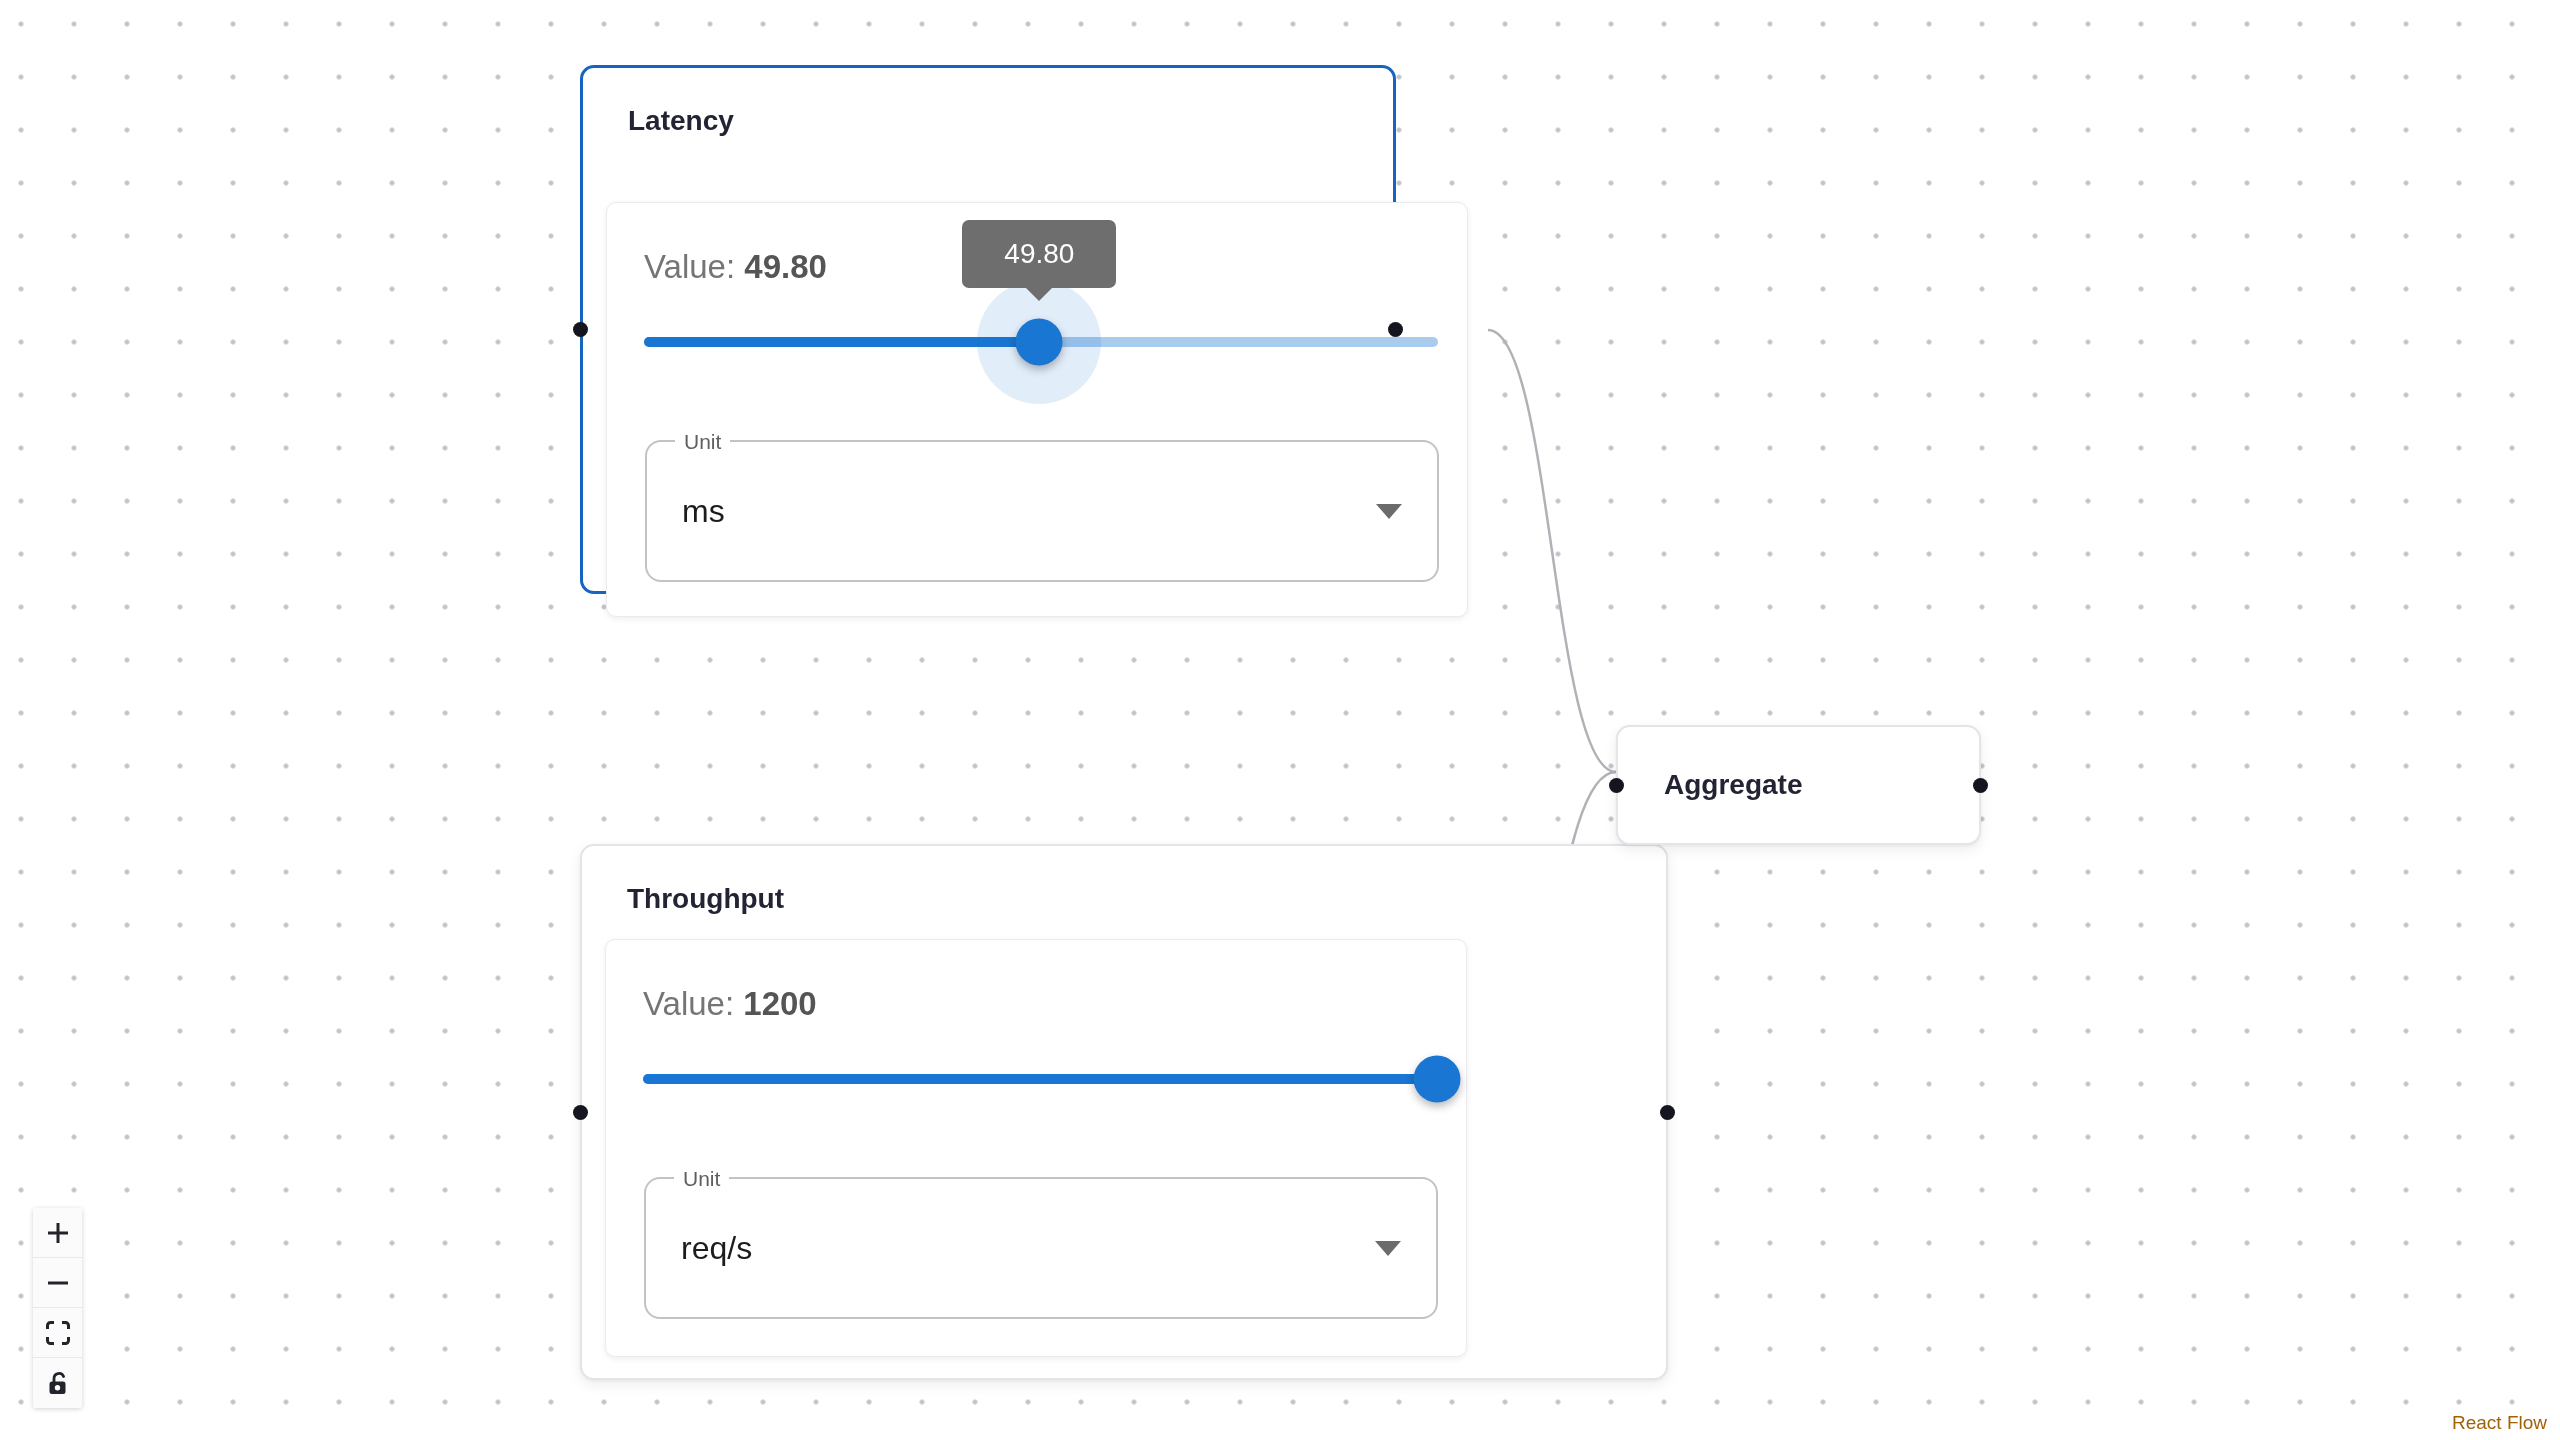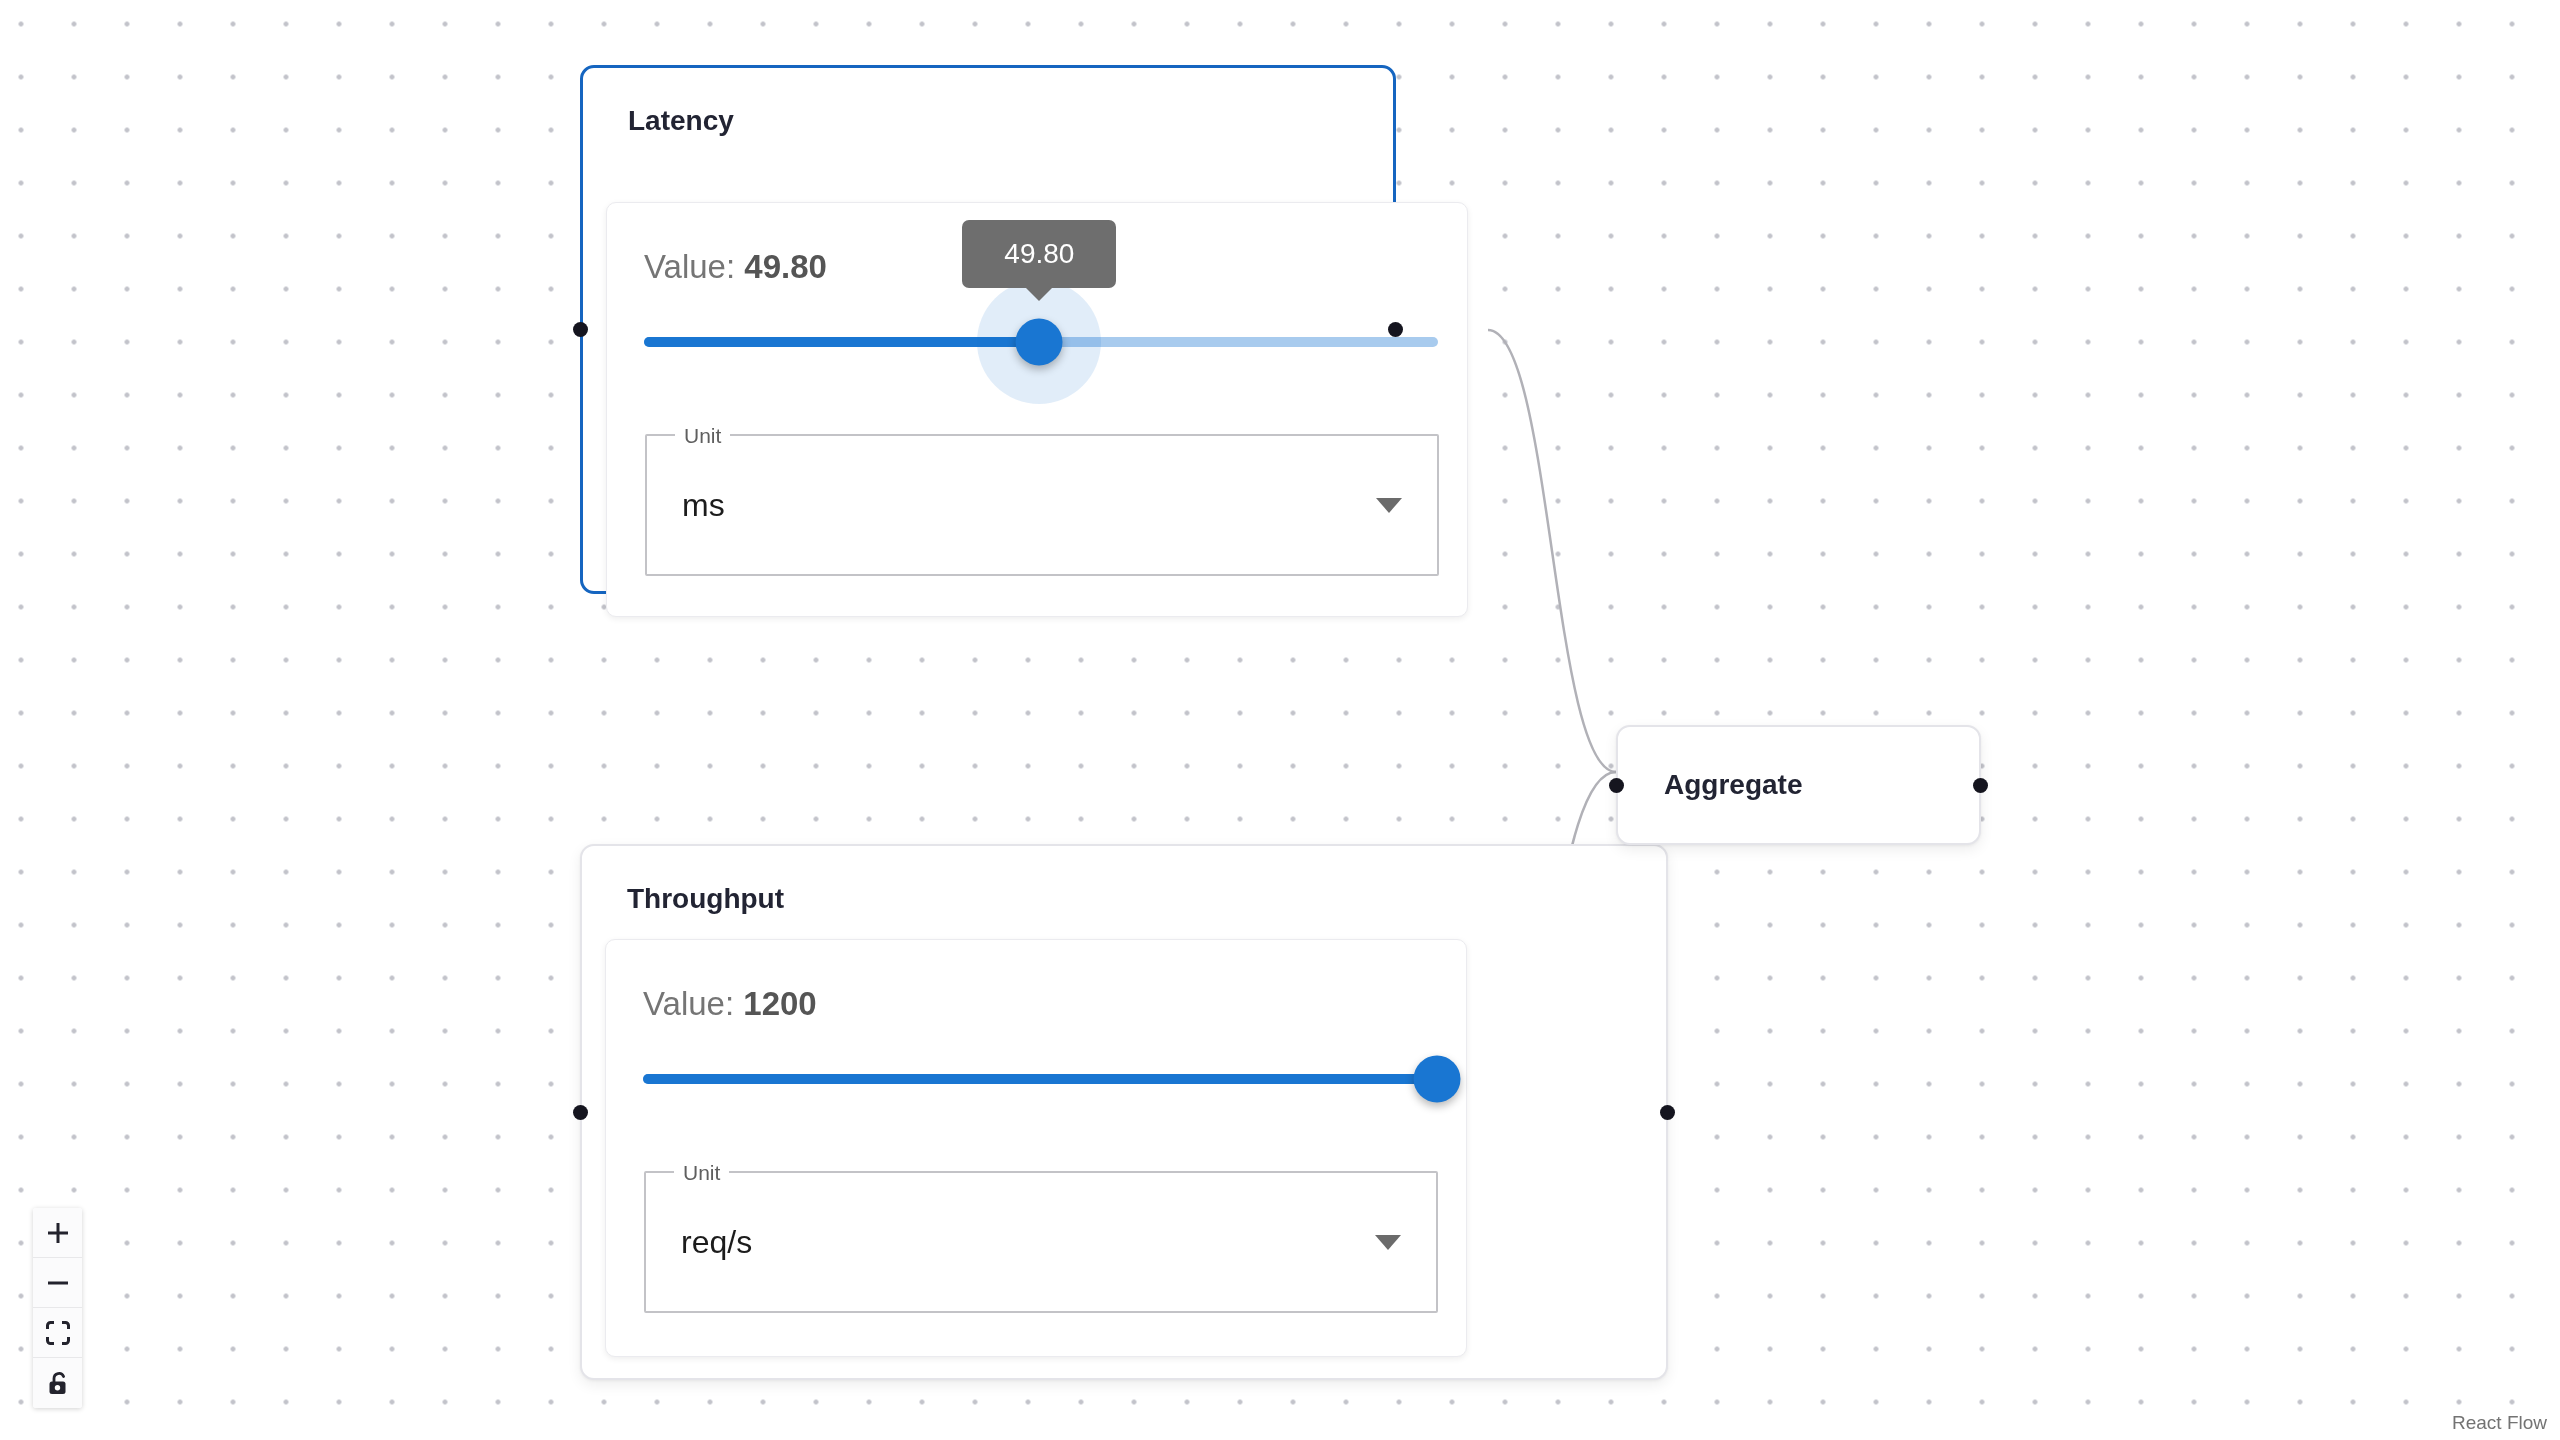--- a/index.html
+++ b/index.html
@@ -77,22 +77,22 @@
     font-size:28px;font-weight:500;z-index:3;
   }
   .sl-tooltip::after{
     content:'';position:absolute;top:100%;left:50%;transform:translateX(-50%);
     border-left:13px solid transparent;border-right:13px solid transparent;
     border-top:13px solid #6e6e6e;
   }
 
   
   .unit-field{
-    position:absolute;left:38px;top:231px;width:794px;height:142px;
-    border:2px solid #c3c3c7;border-radius:2px;box-sizing:border-box;background:#fff;
+    position:absolute;left:38px;top:237px;width:794px;height:142px;
+    border:2px solid #c3c3c7;border-radius:16px;box-sizing:border-box;background:#fff;
   }
   .unit-label{
     position:absolute;top:-14px;left:28px;background:#fff;padding:0 9px;
     font-size:21px;color:#5f5f5f;line-height:1.3;
   }
   .unit-value{
     position:absolute;left:35px;top:50%;transform:translateY(-50%);
     font-size:32px;color:#1c1c1c;
   }
   .select-arrow{
@@ -107,21 +107,21 @@
     box-shadow:0 1px 5px rgba(0,0,0,0.18);border-radius:3px;overflow:hidden;
   }
   .ctrl-btn{
     width:49px;height:50px;background:#fbfbfc;border:none;border-bottom:1px solid #e8e8ea;
     display:flex;align-items:center;justify-content:center;padding:0;cursor:pointer;
   }
   .ctrl-btn:last-child{border-bottom:none;}
   .ctrl-btn svg{display:block;}
 
   .attribution{
-    position:absolute;right:13px;bottom:6px;font-size:19px;color:#737373;
+    position:absolute;right:13px;bottom:6px;font-size:19px;color:#a16207;
     text-decoration:none;
   }
 </style>
 </head>
 <body>
 
 <div class="canvas"></div>
 
 <svg class="edges">
   <path d="M 1488 330 C 1552 330, 1552 772, 1616 772"></path>

